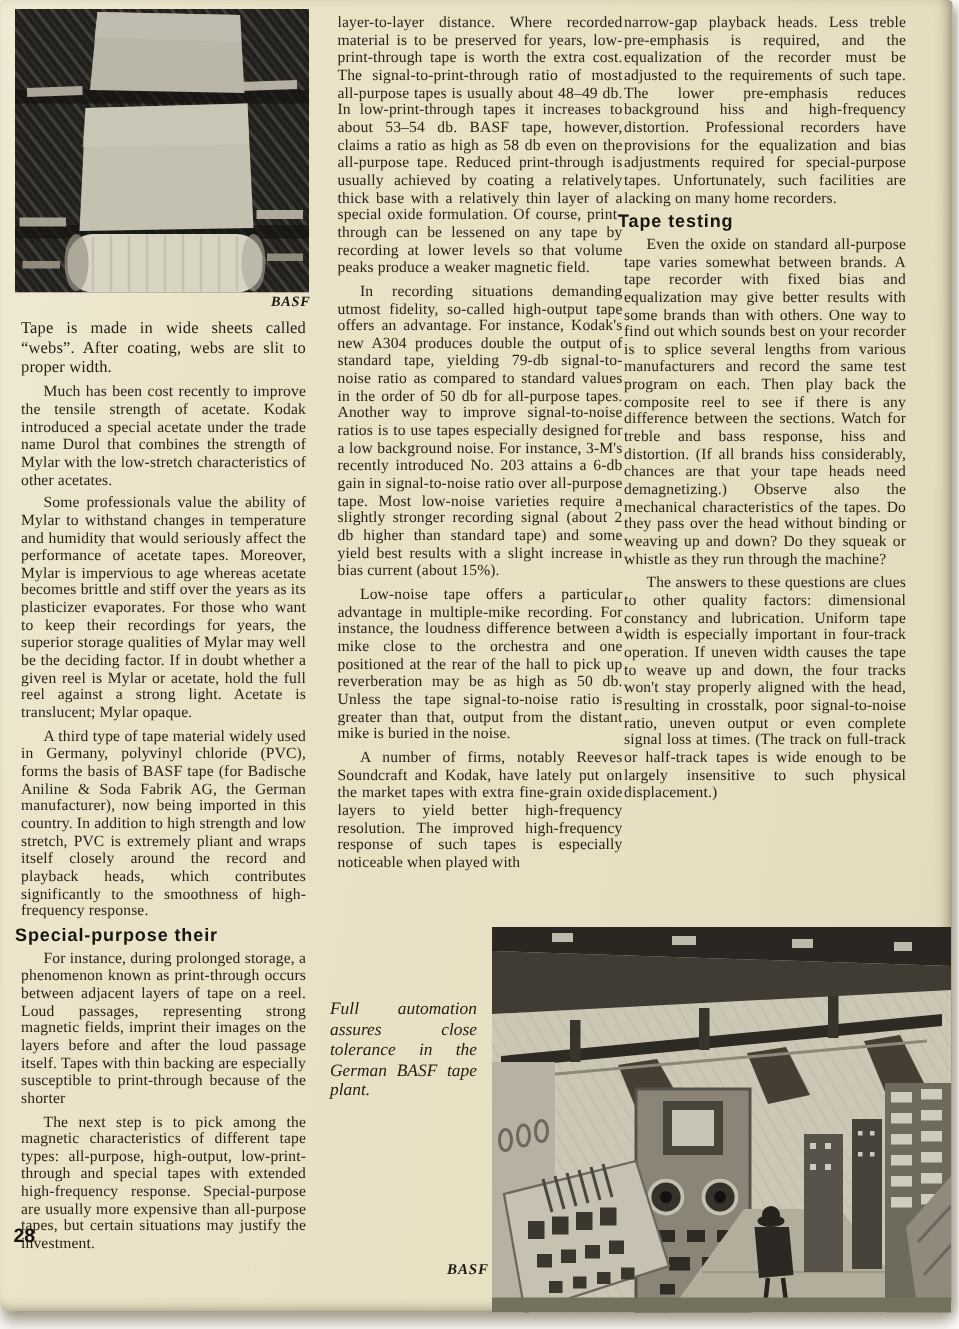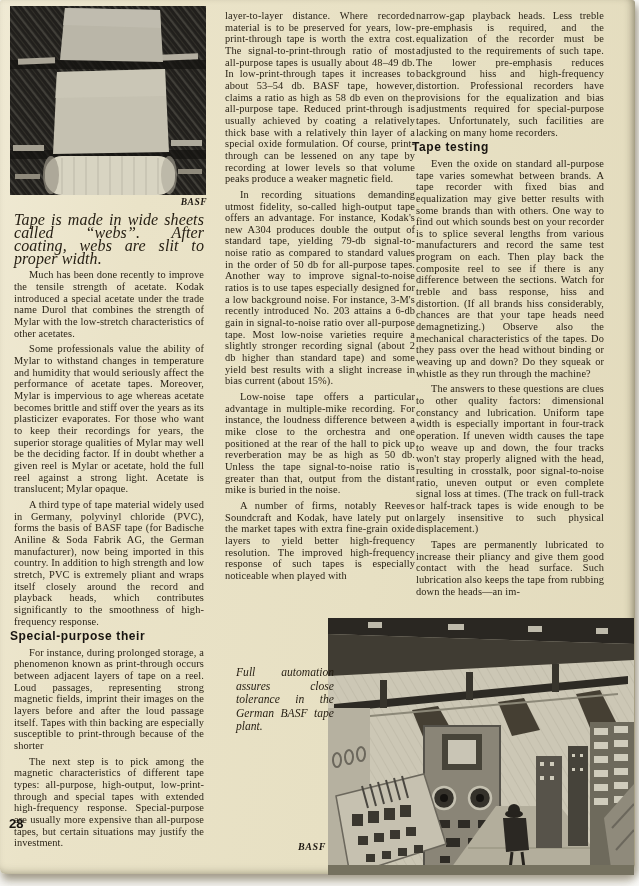--- a/index.html
+++ b/index.html
@@ -18,25 +18,25 @@
   .col p.noindent{text-indent:0;}
   .col-left{left:10px;width:198px;}
   .col-mid{left:221px;width:198px;max-height:612px;overflow:hidden;}
   .col-right{left:412px;width:196px;max-height:614px;overflow:hidden;}
   h3.subhead{font-family:"Liberation Sans",sans-serif;font-weight:bold;color:#181410;
        font-size:12px;letter-spacing:.6px;margin:4px 0 2px;text-align:left;}
   figure{margin:0;}
   .photo1{width:196px;height:189px;display:block;}
   .credit{font-style:italic;font-weight:bold;font-size:9.5px;text-align:right;
           letter-spacing:.5px;color:#1d1812;margin:2px 1px 2px 0;}
-  .caption{font-style:italic;font-size:16px;line-height:13.2px;margin:0 0 6px 0;
+  .caption{font-size:11px;line-height:13.2px;margin:0 0 6px 0;
            text-align:justify;color:#241d12;}
   .photo2{position:absolute;left:328px;top:618px;width:306px;height:257px;}
   .photo2 svg{display:block;}
-  .caption2{position:absolute;left:236px;top:666px;width:98px;font-style:italic;
+  .caption2{position:absolute;left:220px;top:666px;width:98px;font-style:italic;
             font-size:11.6px;line-height:13.6px;text-align:justify;color:#241d12;}
   .credit2{position:absolute;left:236px;top:841px;width:90px;font-style:italic;
            font-weight:bold;font-size:10px;letter-spacing:.6px;text-align:right;color:#1d1812;}
   .pageno{position:absolute;left:9px;top:816px;font-family:"Liberation Sans",sans-serif;
           font-weight:bold;font-size:13px;color:#17130e;}
 </style>
 </head>
 <body>
 
 <div class="scan">
@@ -82,41 +82,40 @@
             <line x1="124" y1="151" x2="124" y2="189"></line>
               <line x1="136" y1="151" x2="136" y2="189"></line>
             <line x1="148" y1="152" x2="148" y2="188"></line>
           </g>
           <ellipse cx="41" cy="169" rx="8" ry="19" fill="#9b9688" opacity="0.7"></ellipse>
           <ellipse cx="159" cy="169" rx="8" ry="19" fill="#aba698" opacity="0.6"></ellipse>
         </svg>
       </figure>
       <div class="credit">BASF</div>
       <p class="caption noindent">Tape is made in wide sheets called “webs”. After coating, webs are slit to proper width.</p>
-      <p>Much has been done recently to improve the tensile strength of acetate. Kodak introduced a special acetate under the trade name Durol that combines the strength of Mylar with the low-stretch characteristics of other acetates.</p>
+      <p>Much has been cost recently to improve the tensile strength of acetate. Kodak introduced a special acetate under the trade name Durol that combines the strength of Mylar with the low-stretch characteristics of other acetates.</p>
       <p>Some professionals value the ability of Mylar to withstand changes in temperature and humidity that would seriously affect the performance of acetate tapes. Moreover, Mylar is impervious to age whereas acetate becomes brittle and stiff over the years as its plasticizer evaporates. For those who want to keep their recordings for years, the superior storage qualities of Mylar may well be the deciding factor. If in doubt whether a given reel is Mylar or acetate, hold the full reel against a strong light. Acetate is translucent; Mylar opaque.</p>
       <p>A third type of tape material widely used in Germany, polyvinyl chloride (PVC), forms the basis of BASF tape (for Badische Aniline &amp; Soda Fabrik AG, the German manufacturer), now being imported in this country. In addition to high strength and low stretch, PVC is extremely pliant and wraps itself closely around the record and playback heads, which contributes significantly to the smoothness of high-frequency response.</p>
       <h3 class="subhead">Special-purpose their</h3>
       <p>For instance, during prolonged storage, a phenomenon known as print-through occurs between adjacent layers of tape on a reel. Loud passages, representing strong magnetic fields, imprint their images on the layers before and after the loud passage itself. Tapes with thin backing are especially susceptible to print-through because of the shorter</p>
       <p>The next step is to pick among the magnetic characteristics of different tape types: all-purpose, high-output, low-print-through and special tapes with extended high-frequency response. Special-purpose are usually more expensive than all-purpose tapes, but certain situations may justify the investment.</p>
     </div>
 
     <div class="col col-mid">
       <p class="noindent">layer-to-layer distance. Where recorded material is to be preserved for years, low-print-through tape is worth the extra cost. The signal-to-print-through ratio of most all-purpose tapes is usually about 48–49 db. In low-print-through tapes it increases to about 53–54 db. BASF tape, however, claims a ratio as high as 58 db even on the all-purpose tape. Reduced print-through is usually achieved by coating a relatively thick base with a relatively thin layer of a special oxide formulation. Of course, print-through can be lessened on any tape by recording at lower levels so that volume peaks produce a weaker magnetic field.</p>
       <p>In recording situations demanding utmost fidelity, so-called high-output tape offers an advantage. For instance, Kodak's new A304 produces double the output of standard tape, yielding 79-db signal-to-noise ratio as compared to standard values in the order of 50 db for all-purpose tapes. Another way to improve signal-to-noise ratios is to use tapes especially designed for a low background noise. For instance, 3-M's recently introduced No. 203 attains a 6-db gain in signal-to-noise ratio over all-purpose tape. Most low-noise varieties require a slightly stronger recording signal (about 2 db higher than standard tape) and some yield best results with a slight increase in bias current (about 15%).</p>
       <p>Low-noise tape offers a particular advantage in multiple-mike recording. For instance, the loudness difference between a mike close to the orchestra and one positioned at the rear of the hall to pick up reverberation may be as high as 50 db. Unless the tape signal-to-noise ratio is greater than that, output from the distant mike is buried in the noise.</p>
       <p>A number of firms, notably Reeves Soundcraft and Kodak, have lately put on the market tapes with extra fine-grain oxide layers to yield better high-frequency resolution. The improved high-frequency response of such tapes is especially noticeable when played with</p>
     </div>
 
     <div class="col col-right">
       <p class="noindent">narrow-gap playback heads. Less treble pre-emphasis is required, and the equalization of the recorder must be adjusted to the requirements of such tape. The lower pre-emphasis reduces background hiss and high-frequency distortion. Professional recorders have provisions for the equalization and bias adjustments required for special-purpose tapes. Unfortunately, such facilities are lacking on many home recorders.</p>
       <h3 class="subhead">Tape testing</h3>
       <p>Even the oxide on standard all-purpose tape varies somewhat between brands. A tape recorder with fixed bias and equalization may give better results with some brands than with others. One way to find out which sounds best on your recorder is to splice several lengths from various manufacturers and record the same test program on each. Then play back the composite reel to see if there is any difference between the sections. Watch for treble and bass response, hiss and distortion. (If all brands hiss considerably, chances are that your tape heads need demagnetizing.) Observe also the mechanical characteristics of the tapes. Do they pass over the head without binding or weaving up and down? Do they squeak or whistle as they run through the machine?</p>
       <p>The answers to these questions are clues to other quality factors: dimensional constancy and lubrication. Uniform tape width is especially important in four-track operation. If uneven width causes the tape to weave up and down, the four tracks won't stay properly aligned with the head, resulting in crosstalk, poor signal-to-noise ratio, uneven output or even complete signal loss at times. (The track on full-track or half-track tapes is wide enough to be largely insensitive to such physical displacement.)</p>
-      <p>Tapes are permanently lubricated to increase their pliancy and give them good contact with the head surface. Such lubrication also keeps the tape from rubbing down the heads—an im-</p>
     </div>
 
     <div class="photo2">
       <svg viewBox="0 0 306 257" width="306" height="257" xmlns="http://www.w3.org/2000/svg">
         <defs>
           <pattern id="grain" width="8" height="8" patternUnits="userSpaceOnUse" patternTransform="rotate(-30)">
             <rect width="8" height="8" fill="#ccc7b5"></rect>
             <rect x="0" width="1" height="8" fill="#c2bdab"></rect>
           </pattern>
         </defs>

